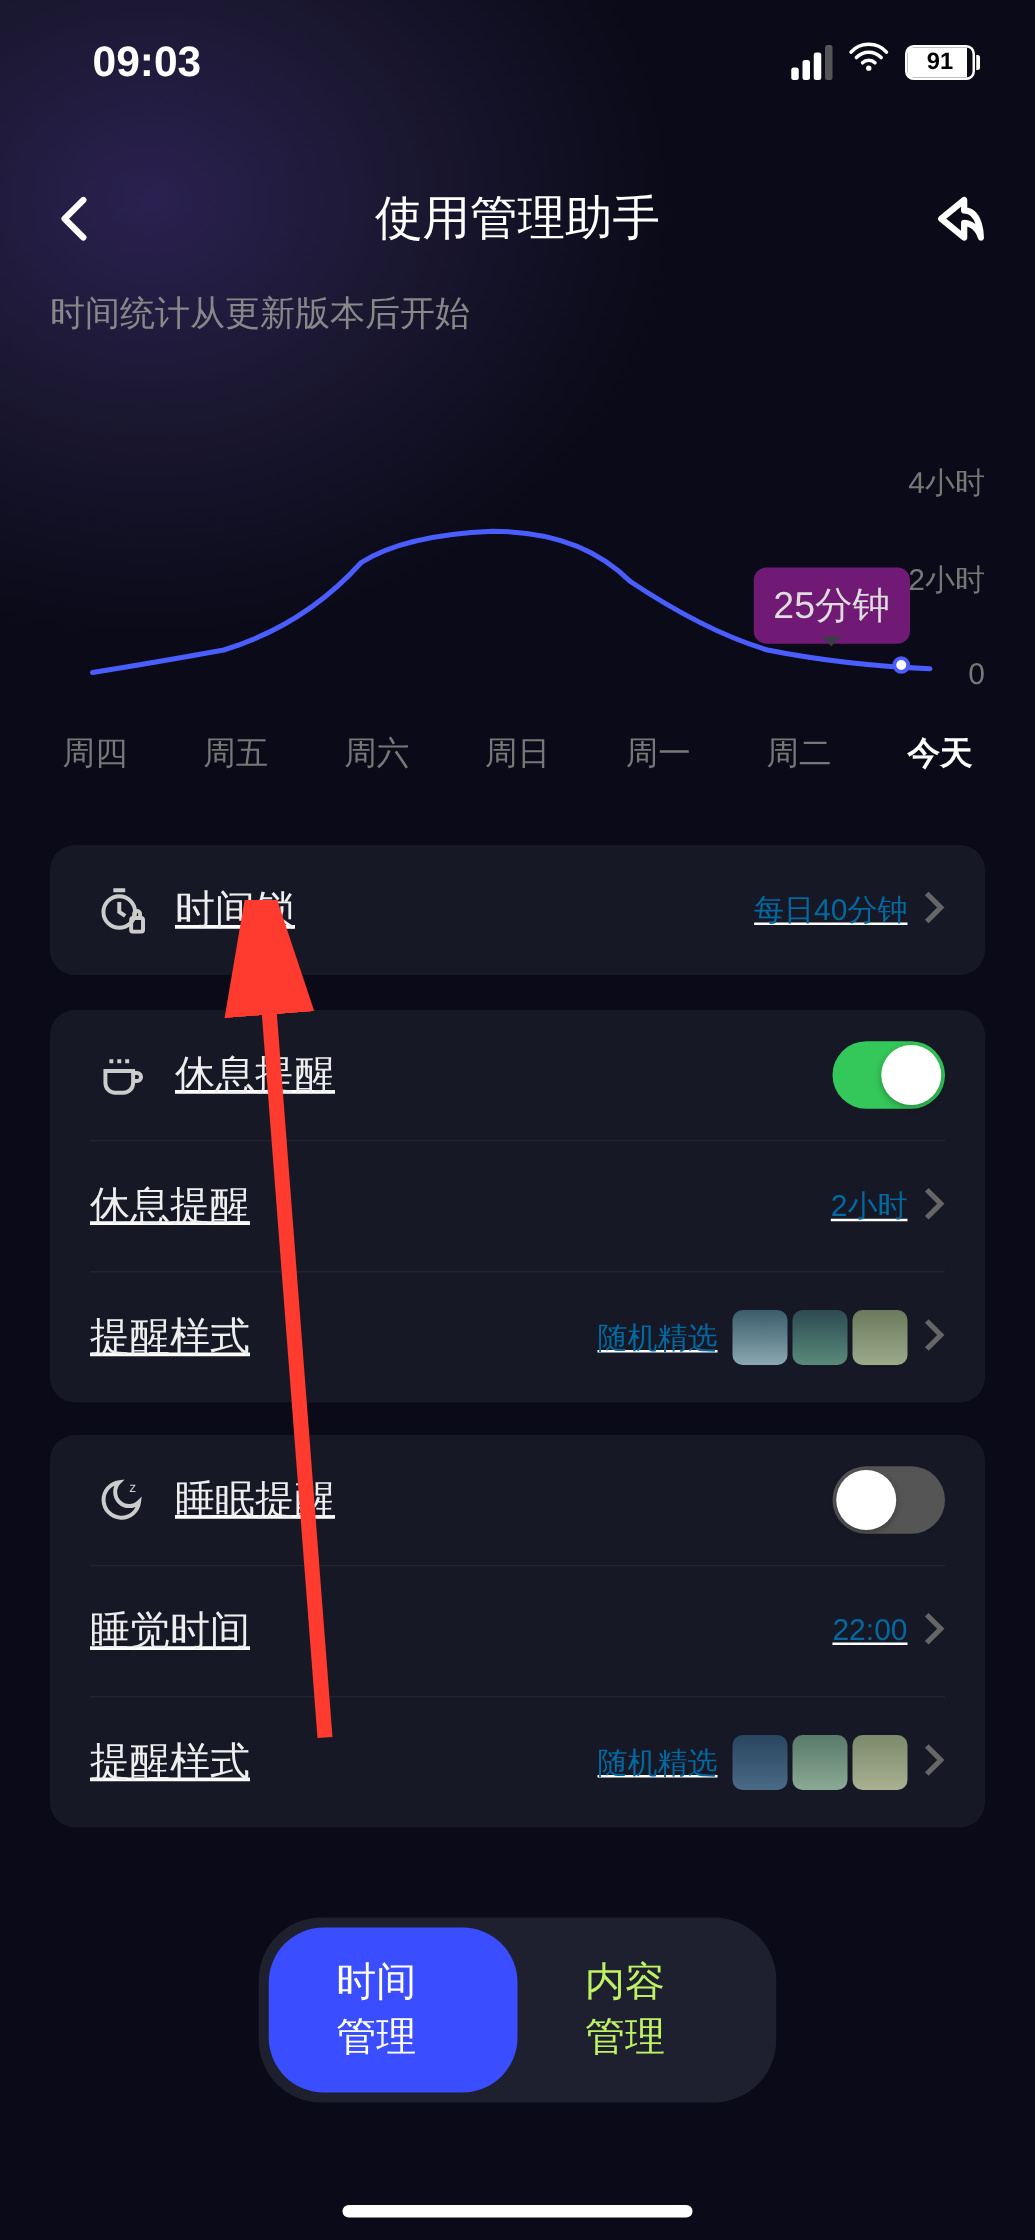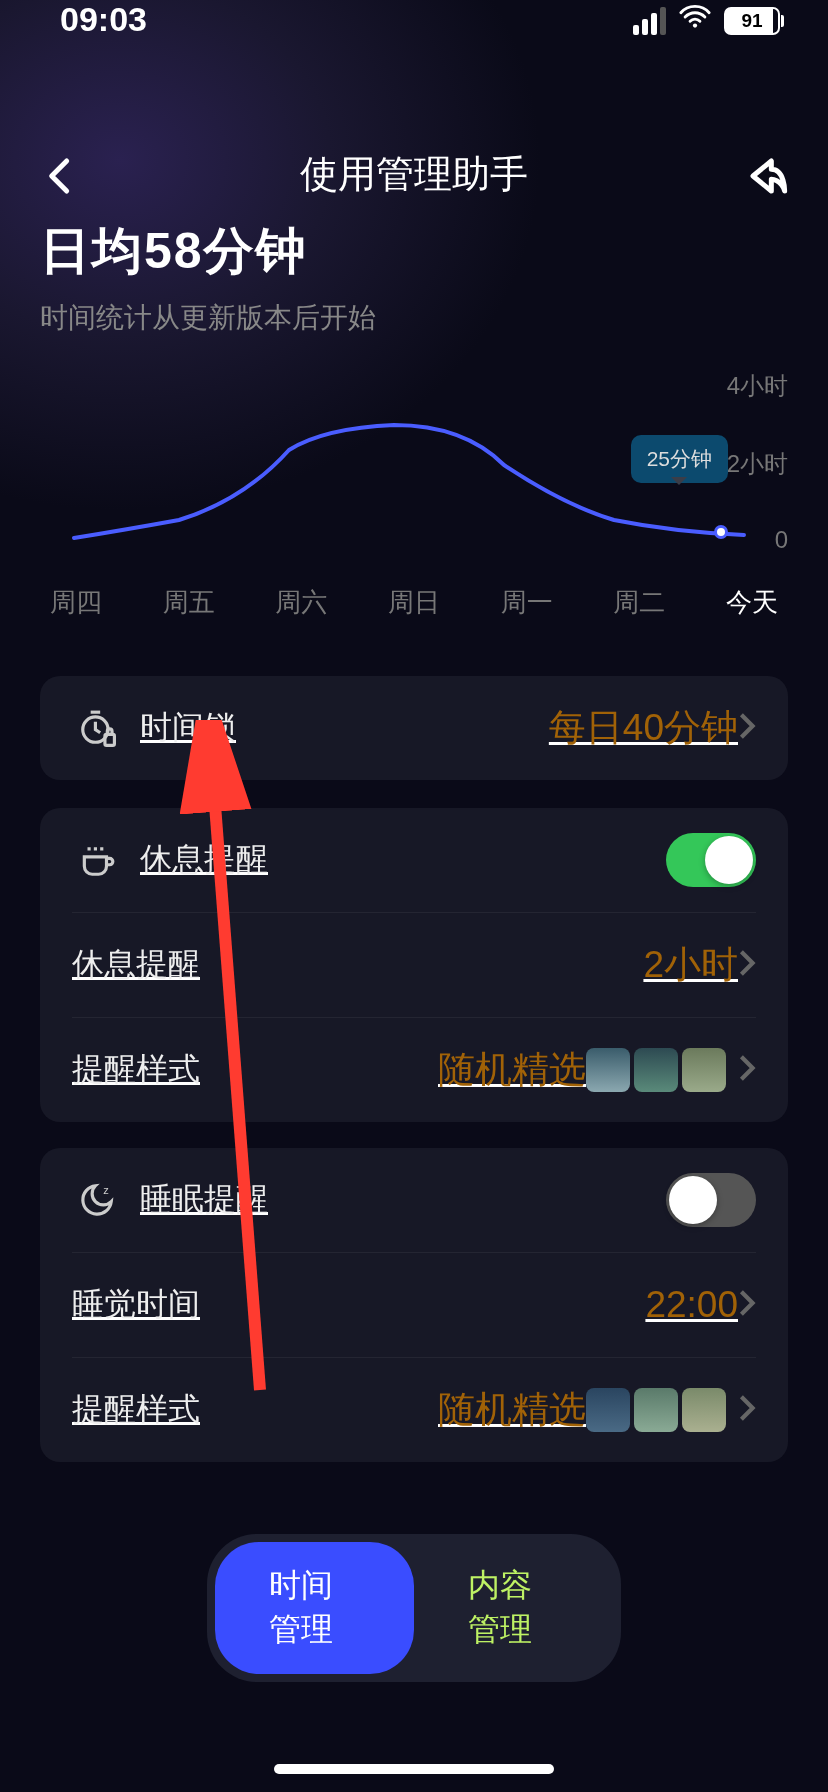--- a/index.html
+++ b/index.html
@@ -3,56 +3,56 @@
 <meta charset="utf-8">
 <style>
 * { margin:0; padding:0; box-sizing:border-box; -webkit-font-smoothing:antialiased; }
 html,body { width:828px; height:1792px; overflow:hidden; }
 body {
   background: radial-gradient(ellipse 600px 500px at 120px 160px, #2a2150 0%, #1a1730 35%, #0a0a18 70%);
   font-family: -apple-system, "PingFang SC", "Helvetica Neue", sans-serif;
   color:#fff;
   position:relative;
 }
-.status-bar { position:absolute; top:0; left:0; right:0; height:100px; display:flex; align-items:flex-start; justify-content:space-between; padding:0 44px 0 60px; font-size:34px; font-weight:600; }
+.status-bar { position:absolute; top:0; left:14px; right:0; height:100px; display:flex; align-items:center; justify-content:space-between; padding:0 44px 0 60px; font-size:34px; font-weight:600; }
 .status-right { display:flex; align-items:center; gap:12px; }
 .signal { display:flex; align-items:flex-end; gap:3px; }
 .signal span { width:6px; background:#fff; border-radius:2px; }
 .signal span:nth-child(1){height:10px;} .signal span:nth-child(2){height:16px;} .signal span:nth-child(3){height:22px;} .signal span:nth-child(4){height:28px; background:#555;}
 .wifi-ico svg{width:34px;height:34px;}
 .battery { display:flex; align-items:center; gap:1px; }
 .battery-body { width:56px; height:28px; border:2.5px solid #fff; border-radius:7px; position:relative; display:flex; align-items:center; justify-content:center; font-size:19px; font-weight:700; color:#000; background:linear-gradient(to right,#fff 91%, transparent 91%); }
 .battery-cap { width:3px; height:12px; background:#fff; border-radius:0 2px 2px 0; }
 
 .nav { position:absolute; top:100px; left:0; right:0; height:100px; display:flex; align-items:flex-end; justify-content:space-between; padding:0 40px; }
 .nav-back svg, .nav-share svg { width:40px; height:40px; stroke:#fff; stroke-width:3; fill:none; }
 .nav-title { font-size:38px; font-weight:500; }
 
 .summary { position:absolute; top:218px; left:40px; }
 .summary-title { font-size:50px; font-weight:600; letter-spacing:2px; }
 .summary-sub { font-size:28px; color:#888; margin-top:14px; }
 
 .chart-wrap { position:absolute; top:370px; left:40px; right:40px; height:250px; }
 .ylabel { position:absolute; right:0; font-size:24px; color:#777; }
 .chart-svg { width:100%; height:190px; }
-.tooltip { position:absolute; background:#0c4a6e; color:#ddd; font-size:21px; padding:10px 16px; border-radius:10px; top:65px; right:60px; }
+.tooltip { position:absolute; background:#701a75; color:#ddd; font-size:30px; padding:10px 16px; border-radius:10px; top:84px; right:60px; }
 .tooltip::after{content:"";position:absolute;bottom:-10px;left:50%;transform:translateX(-50%);border:8px solid transparent;border-top-color:#3a3d48;}
 .xaxis { position:absolute; bottom:0; left:0; right:0; display:flex; justify-content:space-between; padding:0 10px;gap:17px; }
 .xaxis span { font-size:26px; color:#777; }
-.xaxis span.active { color:#fff; font-weight:400; }
+.xaxis span.active { color:#fff; font-weight:700; }
 .dot { position:absolute; width:14px; height:14px; background:#fff; border:3px solid #4a5dff; border-radius:50%; }
 
 .card { position:absolute; left:40px; right:40px; background:rgba(40,42,55,0.45); border-radius:20px;text-decoration:underline; }
 .row { display:flex; align-items:center; padding:0 32px; height:104px; }
 .row-icon { width:50px; display:flex; justify-content:center; }
 .row-icon svg { width:38px; height:38px; stroke:#ccc; fill:none; stroke-width:2; }
 .row-label { font-size:32px; color:#eee; flex:0 0 auto; margin-left:18px; }
 .row-label.noicon { margin-left:0; }
 .spacer { flex:1; }
-.row-value { font-size:37px; color:#a16207; }
+.row-value { font-size:24px; color:#0369a1; margin-right:12px; }
 .chev { color:#666; }
 .chev svg { width:18px; height:28px; stroke:#666; stroke-width:3; fill:none; }
 .divider { height:1px; background:rgba(255,255,255,0.06); margin:0 32px; }
 
 .toggle { width:90px; height:54px; border-radius:30px; position:relative; }
 .toggle.on { background:#34c759; }
 .toggle.off { background:#555; }
 .knob { width:48px; height:48px; background:#fff; border-radius:50%; position:absolute; top:3px; box-shadow:0 2px 6px rgba(0,0,0,0.3); }
 .toggle.on .knob{ right:3px; } .toggle.off .knob{ left:3px; }
 
@@ -96,21 +96,20 @@
   <div class="nav-back"><svg viewBox="0 0 24 24">
         <path d="M16 3 L7 12 L16 21" stroke-linecap="round" stroke-linejoin="round"></path>
       </svg></div>
   <div class="nav-title">使用管理助手</div>
   <div class="nav-share"><svg viewBox="0 0 24 24">
         <path d="M3 12 L14 3 L14 8 C22 8 22 21 22 21 C20 14 14 14 14 14 L14 21 Z" stroke-linejoin="round"></path>
       </svg></div>
 </div>
 
 <div class="summary">
-  <div class="summary-title">日均58分钟</div>
   <div class="summary-sub">时间统计从更新版本后开始</div>
 </div>
 
 <div class="chart-wrap">
   <div class="ylabel" style="top:0">4小时</div>
   <div class="ylabel" style="top:78px">2小时</div>
   <div class="ylabel" style="top:156px">0</div>
   <svg class="chart-svg" viewBox="0 0 700 190">
     <path d="M 10 168 Q 60 160 115 150 Q 180 130 225 80 Q 260 58 330 55 Q 400 55 440 95 Q 500 135 550 150 Q 610 162 680 165" stroke="#4a5dff" stroke-width="4" fill="none" stroke-linecap="round"></path>
   </svg>

